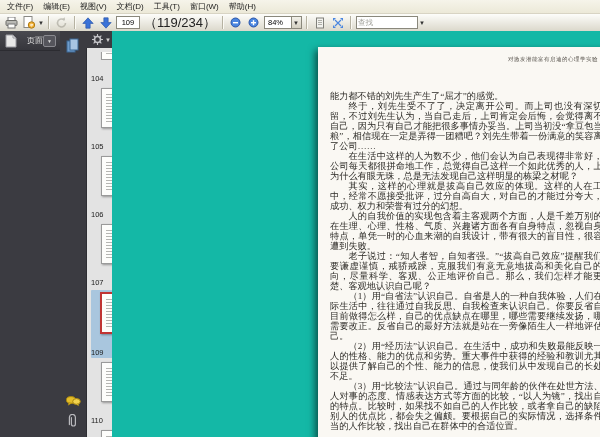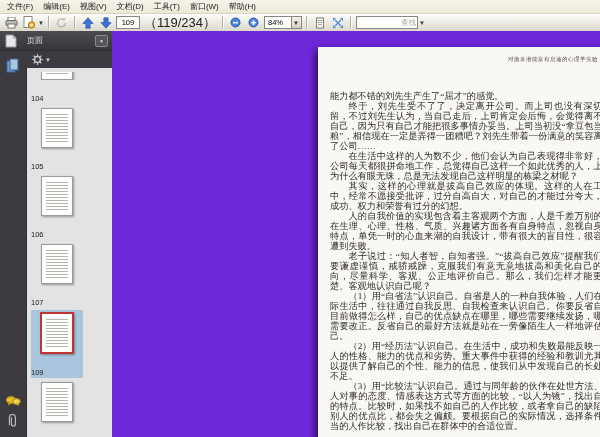--- a/index.html
+++ b/index.html
@@ -18,25 +18,25 @@
   .caret{font-size:6px;color:#333;line-height:6px;margin-left:-1px;}
   .sep{width:1px;height:13px;background:#b6b2a2;border-right:1px solid #fbfaf4;margin:0 2px;}
   .tb-input{height:11px;border:1px solid #8a887c;background:#fff;font-size:7.5px;
     font-family:"Liberation Sans",sans-serif;padding:0 1px;}
   .page-input{width:20px;text-align:center;}
   .page-count{font-size:13px;color:#222;margin:0 2px;white-space:nowrap;}
   .zoom-combo{display:flex;align-items:center;border:1px solid #8a887c;background:#fff;height:11px;}
   .zoom-combo .zval{font-size:7.5px;padding:4px 3px;min-width:20px;}
   .zoom-combo .zdrop{width:9px;height:11px;background:linear-gradient(#f2f1ea,#d4d0c2);
     border-left:1px solid #8a887c;display:flex;align-items:center;justify-content:center;}
-  .find-box{width:58px;text-align:right;}
+  .find-box{width:58px;}
   .find-box::placeholder{color:#9a9a93;}
   
   .content{position:absolute;top:31px;left:0;right:0;bottom:0;display:flex;}
-  .sidebar{width:112px;display:flex;flex-direction:column;background:#3b3b41;flex:none;}
+  .sidebar{width:112px;display:flex;background:#3b3b41;flex:none;}
   .sidebar-header{height:19px;flex:none;display:flex;align-items:center;
     background:linear-gradient(#4a4a50,#36363c);border-bottom:1px solid #2c2c31;}
   .sidebar-header .hicon{margin-left:5px;}
   .panel-title{color:#e2e2e2;font-size:8px;margin-left:10px;flex:1;}
   .opt-btn{width:11px;height:10px;margin-right:4px;border:1px solid #8a8a90;border-radius:2px;
     background:#55555c;display:flex;align-items:center;justify-content:center;color:#d8d8d8;font-size:5px;}
   .sidebar-body{flex:1;display:flex;min-height:0;}
   .nav-strip{width:26px;flex:none;display:flex;flex-direction:column;align-items:center;
     background:#3b3b41;padding-top:4px;}
   .nav-strip .spacer{flex:1;}
@@ -50,21 +50,21 @@
   .mini-wrap{display:flex;justify-content:center;}
   .mini{position:relative;width:30px;height:38px;background:#fdfdfb;border:1px solid #9a9a9a;
     box-shadow:1px 1px 2px rgba(0,0,0,.35);}
   .mini::before{content:"";position:absolute;left:4px;right:4px;top:5px;bottom:5px;
     background:repeating-linear-gradient(#b5b5b2 0 1px,transparent 1px 3px);}
   .thumb-item.selected .mini{border:2px solid #c03434;width:30px;height:38px;}
   .thumb-label{font-size:7.5px;text-align:left;color:#1a1a1a;margin-top:14px;}
   .thumb-item.partial_top .mini-wrap{height:8px;overflow:hidden;align-items:flex-end;}
   .thumb-item.partial_top .mini{margin-top:-30px;}
   
-  .doc-area{position:relative;flex:1;background:#6d28d9;overflow:hidden;}
+  .doc-area{position:relative;flex:1;background:#14b8a6;overflow:hidden;}
   .page{position:absolute;left:206px;top:16px;width:320px;height:430px;background:#faf8f3;
     box-shadow:-3px 3px 7px rgba(0,0,0,.55);overflow:hidden;}
   .running-head{position:absolute;top:9px;right:40px;font-size:5.5px;letter-spacing:.5px;
     color:#55504a;font-family:"Liberation Serif",serif;}
   .text-block{position:absolute;left:12px;right:26px;top:44px;
     font-family:"Liberation Serif",serif;font-size:9.2px;line-height:10px;color:#2c2a26;
     text-align:justify;}
   .para{margin:0;text-indent:2em;}
   .para.noindent{text-indent:0;}
 </style>

